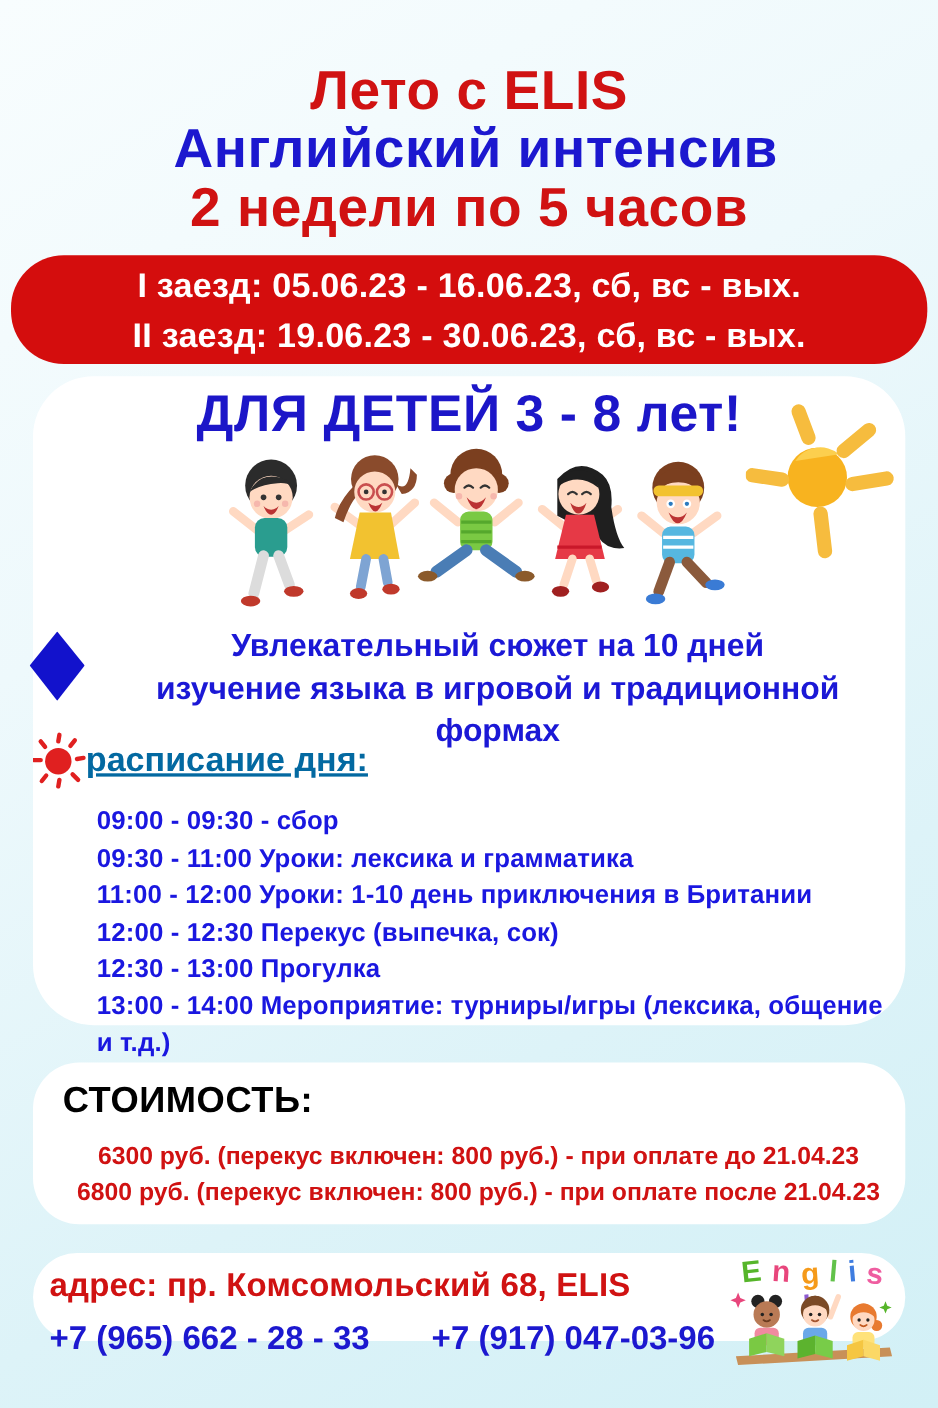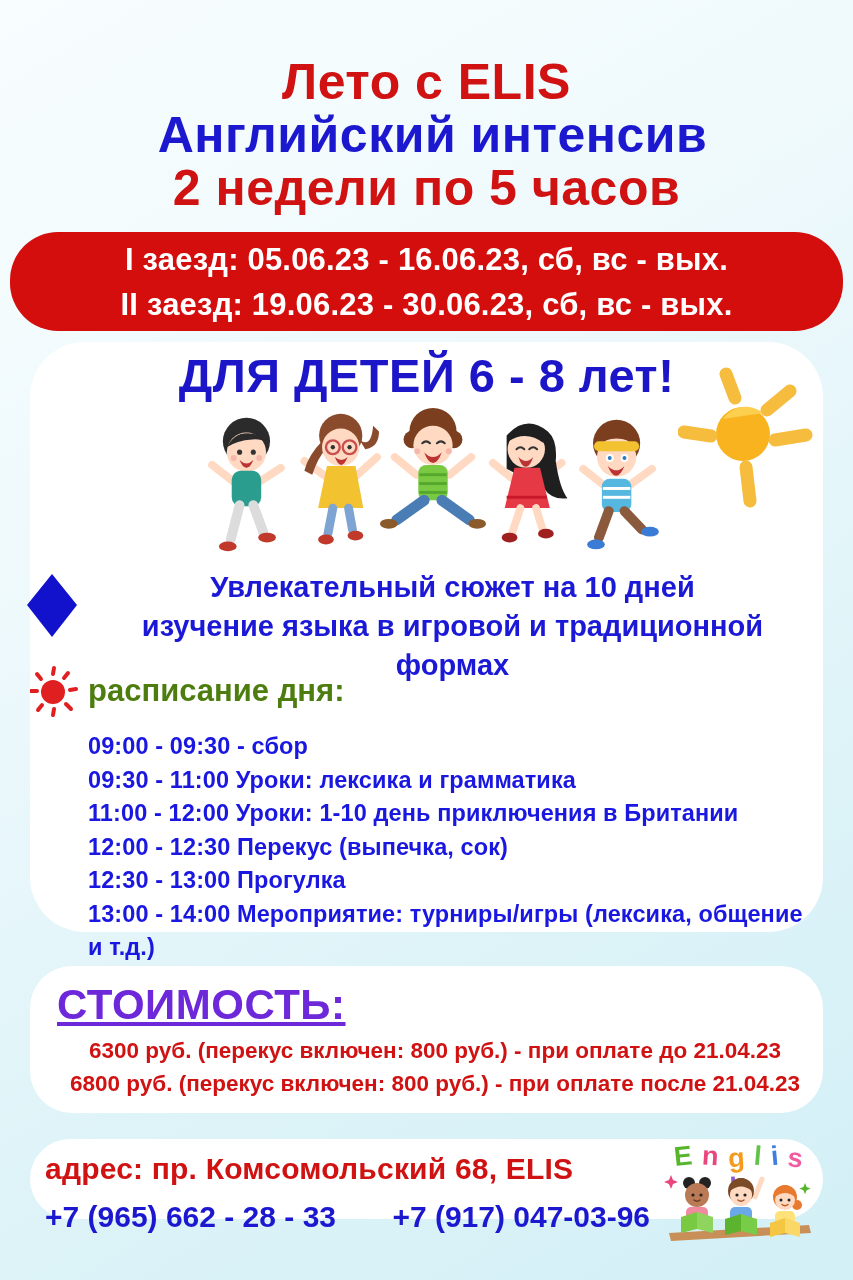--- a/index.html
+++ b/index.html
@@ -44,31 +44,31 @@
   .kids-illustration{position:absolute;top:64px;left:168px;width:470px;height:162px;}
   .sun-illustration{position:absolute;top:22px;right:10px;width:135px;height:145px;}
   .diamond-bullet{position:absolute;left:-3px;top:232px;width:50px;height:63px;}
   .bullet-text{
     position:absolute;top:226px;left:0;right:0;
     padding-left:52px;text-align:center;
     color:#1b18d6;font-size:29px;line-height:39px;
   }
   .schedule-heading-row{position:absolute;top:323px;left:0px;height:52px;display:flex;align-items:center;}
   .sun-bullet{width:48px;height:52px;margin-left:0px;}
-  .schedule-heading{color:#4d7c0f;font-size:31px;margin-left:10px;}
+  .schedule-heading{color:#0369a1;font-size:31px;margin-left:0;text-decoration:underline;}
   .schedule-list{
     position:absolute;top:388px;left:58px;right:10px;
     color:#1a17e0;font-size:23.5px;line-height:33.5px;letter-spacing:.1px;
   }
   
   .price-card{
     position:absolute;top:966px;left:30px;right:30px;height:147px;
     background:#ffffff;border-radius:42px;
   }
-  .price-heading{position:absolute;top:15px;left:27px;color:#6d28d9;font-size:42px;letter-spacing:.5px;text-decoration:underline;}
+  .price-heading{position:absolute;top:15px;left:27px;color:#000000;font-size:33px;letter-spacing:.5px;}
   .price-lines{position:absolute;top:68px;left:27px;right:10px;color:#d01212;font-size:22.5px;line-height:33px;text-align:center;}
   
   .footer-card{
     position:absolute;top:1139px;left:30px;right:30px;height:80px;
     background:#ffffff;border-radius:42px;
   }
   .address{position:absolute;top:13px;left:15px;color:#d01212;font-size:30px;letter-spacing:.2px;}
   .phones{position:absolute;top:61px;left:15px;color:#1c18cf;font-size:30px;}
   .phones .phone+.phone{margin-left:48px;}
   
@@ -96,21 +96,21 @@
     <div class="title-line t-red">2 недели по 5 часов</div>
   </div>
 
   <div class="sessions">
     <div>I заезд: 05.06.23 - 16.06.23, сб, вс - вых.</div>
     <div>II заезд: 19.06.23 - 30.06.23, сб, вс - вых.</div>
   </div>
 
   <div class="main-card">
 
-    <div class="card-heading">ДЛЯ ДЕТЕЙ 6 - 8 лет!</div>
+    <div class="card-heading">ДЛЯ ДЕТЕЙ 3 - 8 лет!</div>
 
     <svg class="kids-illustration" viewBox="0 0 470 165" xmlns="http://www.w3.org/2000/svg">
 
       <g>
         <line x1="33" y1="78" x2="10" y2="60" stroke="#ffd9c2" stroke-width="8" stroke-linecap="round"></line>
         <line x1="57" y1="78" x2="80" y2="63" stroke="#ffd9c2" stroke-width="8" stroke-linecap="round"></line>
         <circle cx="45" cy="36" r="24" fill="#2b2b2b"></circle>
         <circle cx="45" cy="47" r="20" fill="#ffd9c2"></circle>
         <path d="M25,42 q8,-16 24,-14 q12,1 16,9 q-6,-4 -14,-3 q-16,1 -26,8 Z" fill="#2b2b2b"></path>
         <circle cx="38" cy="47" r="2.6" fill="#333"></circle>

